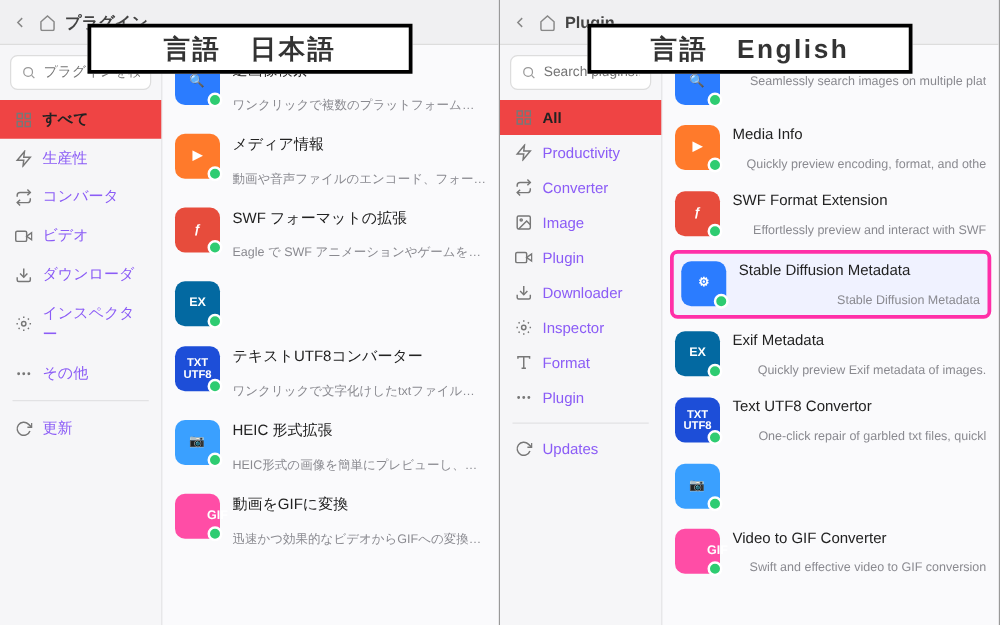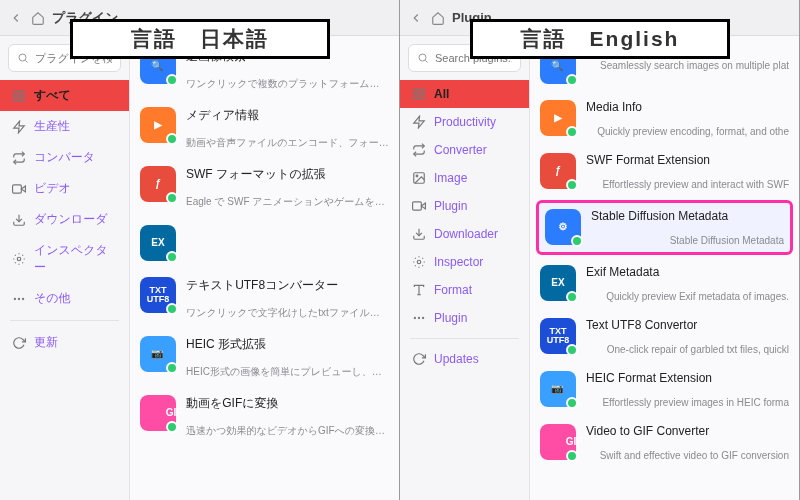--- a/index.html
+++ b/index.html
@@ -492,24 +492,20 @@
             <div class="plugin-text">
               <div class="plugin-title">Text UTF8 Convertor</div>
               <div class="plugin-sub">One-click repair of garbled txt files, quickl</div>
             </div>
           </div>
           <div class="plugin-row">
             <div class="plugin-icon ic-sky">
               <span style="text-align:center;line-height:1;white-space:pre;">📷</span>
               <span class="badge"></span>
             </div>
-            <div class="plugin-text">
-              <div class="plugin-title">HEIC Format Extension</div>
-              <div class="plugin-sub">Effortlessly preview images in HEIC forma</div>
-            </div>
           </div>
           <div class="plugin-row">
             <div class="plugin-icon ic-pink">
               <span style="text-align:center;line-height:1;white-space:pre;">GIF</span>
               <span class="badge"></span>
             </div>
             <div class="plugin-text">
               <div class="plugin-title">Video to GIF Converter</div>
               <div class="plugin-sub">Swift and effective video to GIF conversion</div>
             </div>

